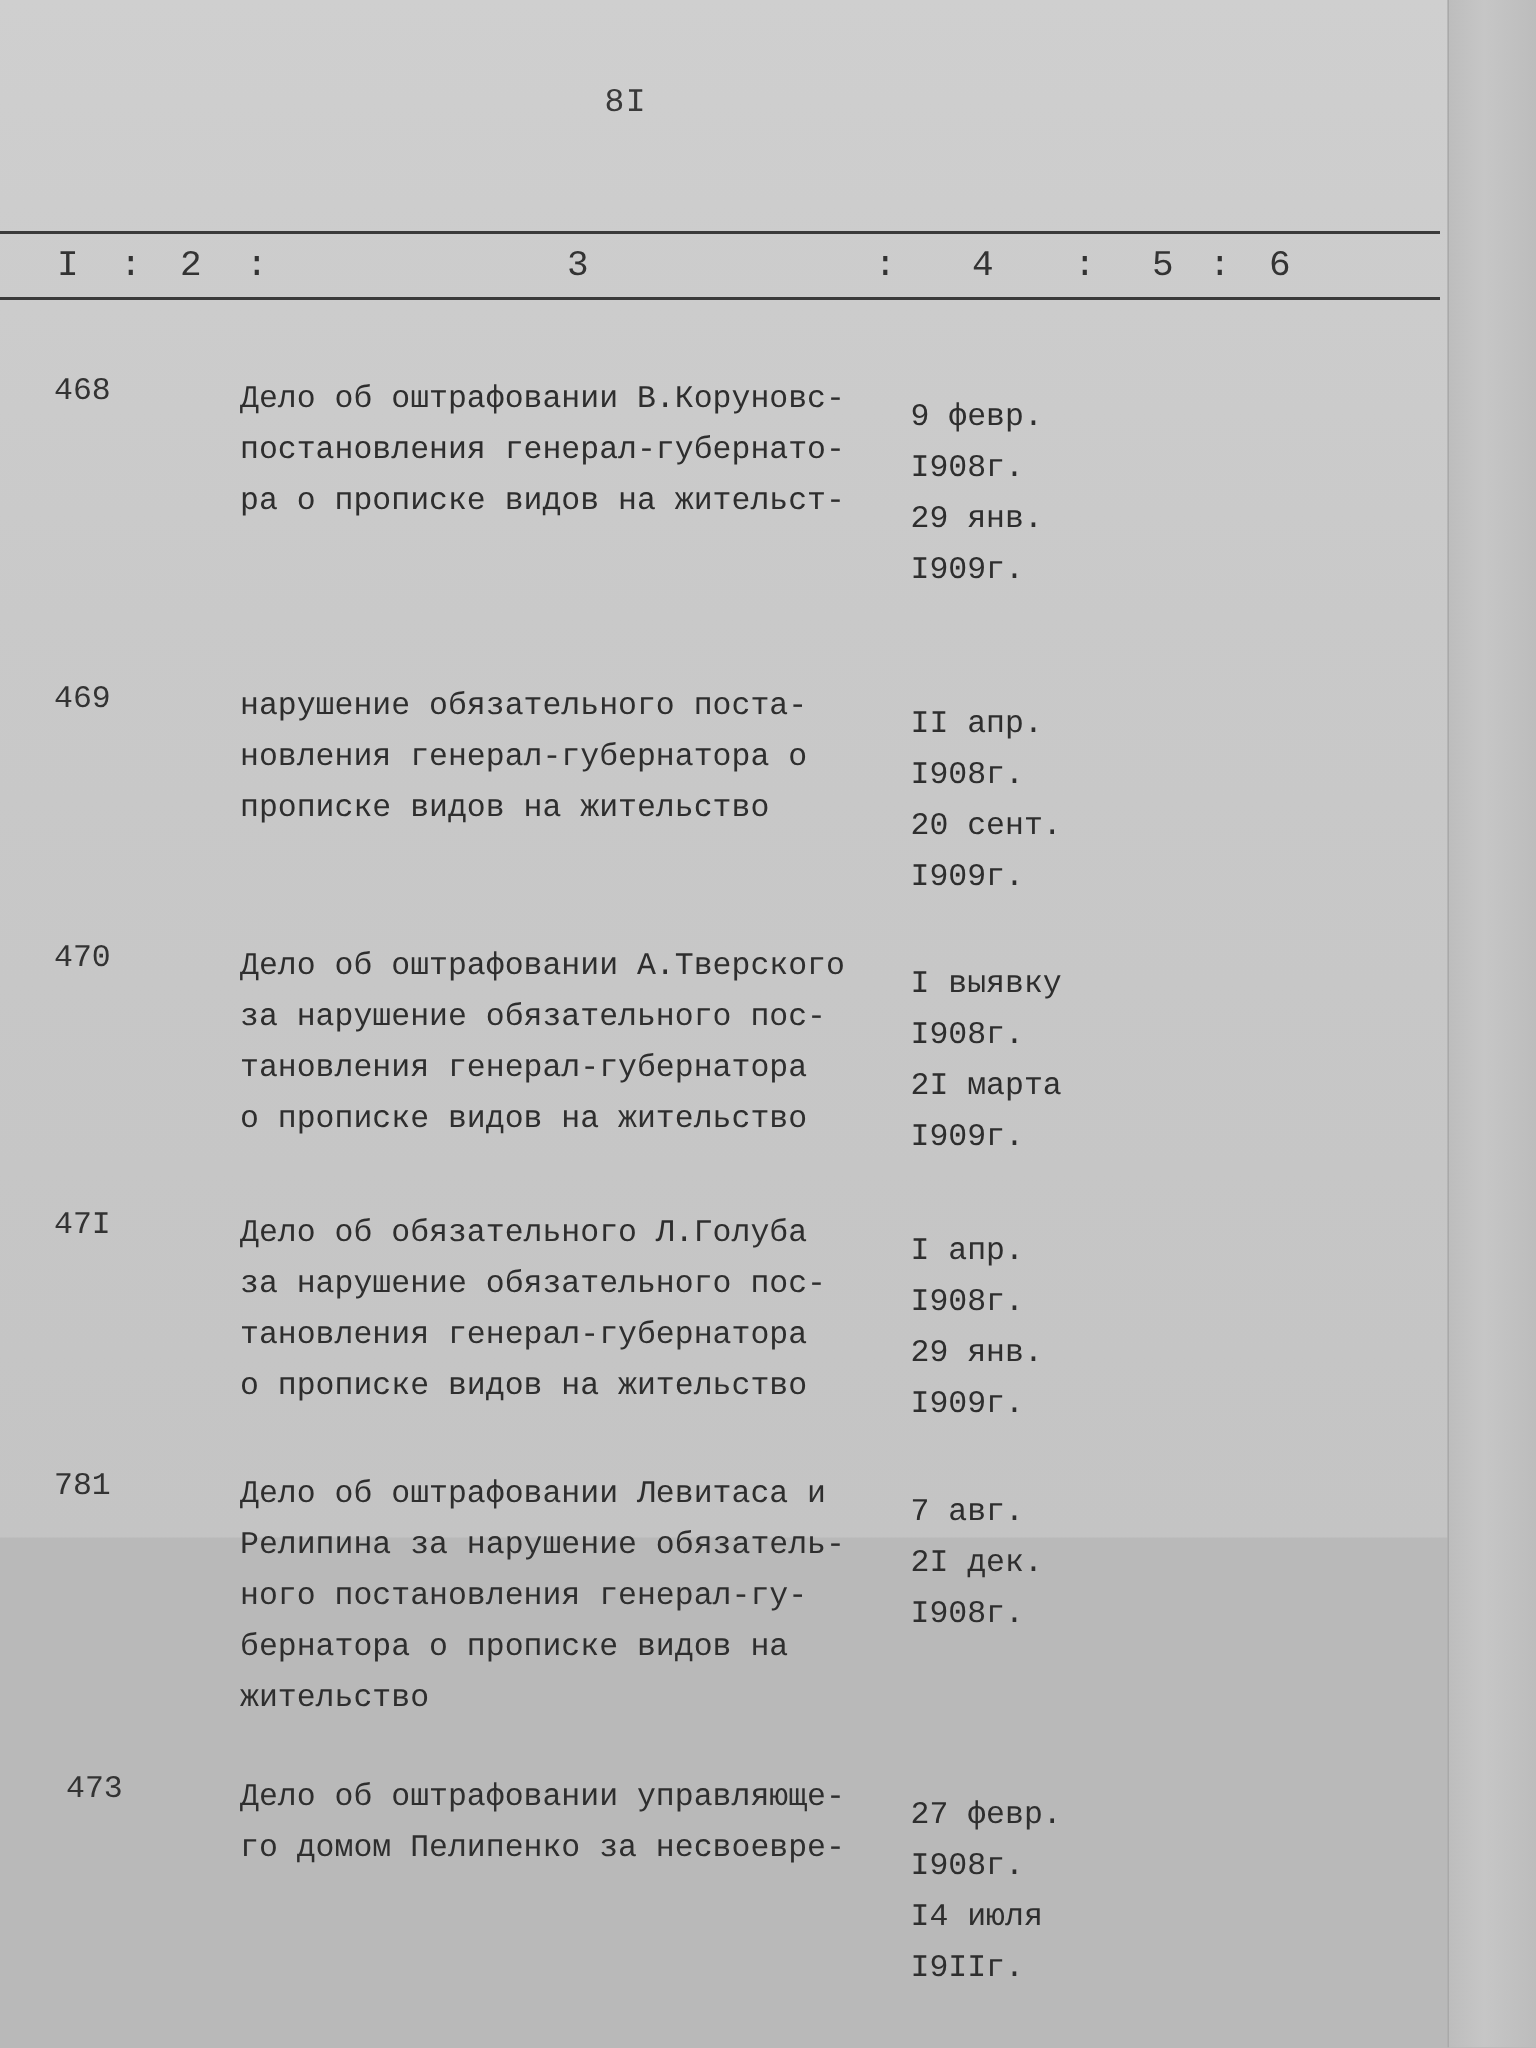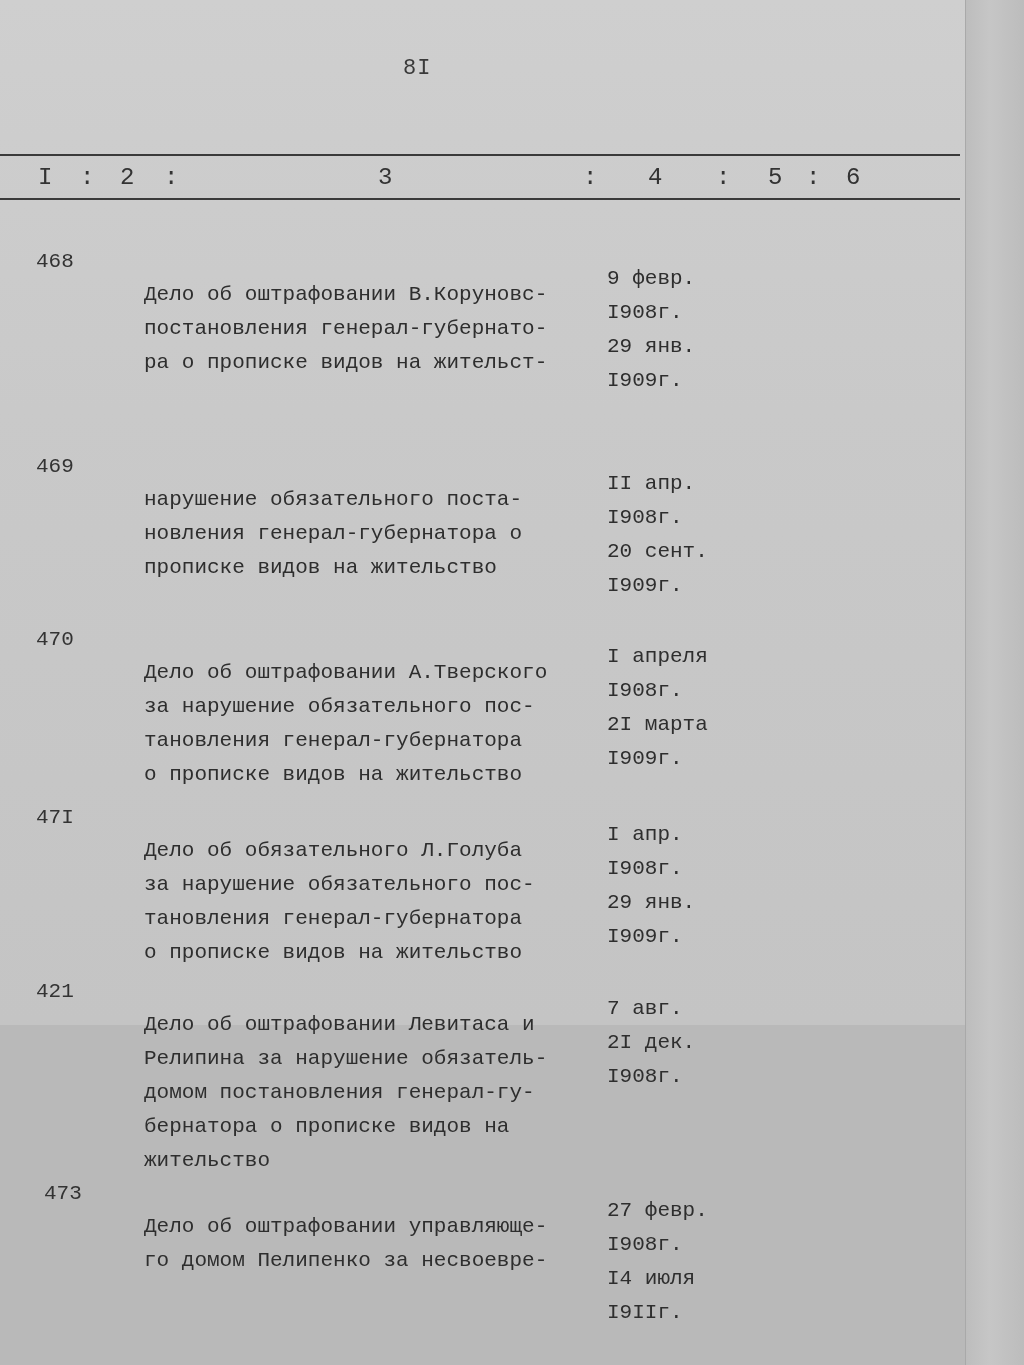--- a/index.html
+++ b/index.html
@@ -69,24 +69,23 @@
     }
     .entry .num {
       position: absolute;
       left: 36px;
       top: 0;
       font-size: 21px;
       color: #333;
     }
     .entry .desc {
       position: absolute;
-      left: 144px;
+      left: 160px;
       top: 0;
       width: 445px;
-      margin-top: 28px;
     }
     .entry .dates {
       position: absolute;
       left: 607px;
       top: 12px;
       width: 140px;
     }
     .line {
       display: block;
       height: 34px;
@@ -150,21 +149,21 @@
 
   <div class="entry" style="top:628px">
     <span class="num">470</span>
     <div class="desc">
       <span class="line">Дело об оштрафовании А.Тверского</span>
       <span class="line">за нарушение обязательного пос-</span>
       <span class="line">тановления генерал-губернатора</span>
       <span class="line">о прописке видов на жительство</span>
     </div>
     <div class="dates">
-      <span class="line">I апреля</span>
+      <span class="line">I выявку</span>
       <span class="line">I908г.</span>
       <span class="line">2I марта</span>
       <span class="line">I909г.</span>
     </div>
   </div>
 
   <div class="entry" style="top:806px">
     <span class="num">47I</span>
     <div class="desc">
       <span class="line">Дело об обязательного Л.Голуба</span>
@@ -174,25 +173,25 @@
     </div>
     <div class="dates">
       <span class="line">I апр.</span>
       <span class="line">I908г.</span>
       <span class="line">29 янв.</span>
       <span class="line">I909г.</span>
     </div>
   </div>
 
   <div class="entry" style="top:980px">
-    <span class="num">421</span>
+    <span class="num">781</span>
     <div class="desc">
       <span class="line">Дело об оштрафовании Левитаса и</span>
       <span class="line">Релипина за нарушение обязатель-</span>
-      <span class="line">домом постановления генерал-гу-</span>
+      <span class="line">ного постановления генерал-гу-</span>
       <span class="line">бернатора о прописке видов на</span>
       <span class="line">жительство</span>
     </div>
     <div class="dates">
       <span class="line">7 авг.</span>
       <span class="line">2I дек.</span>
       <span class="line">I908г.</span>
     </div>
   </div>
 

